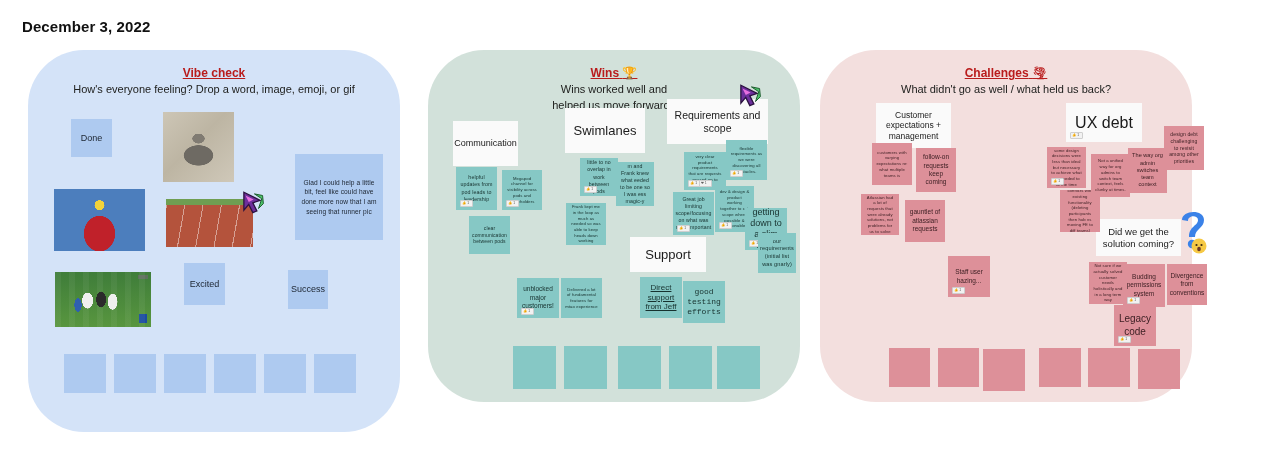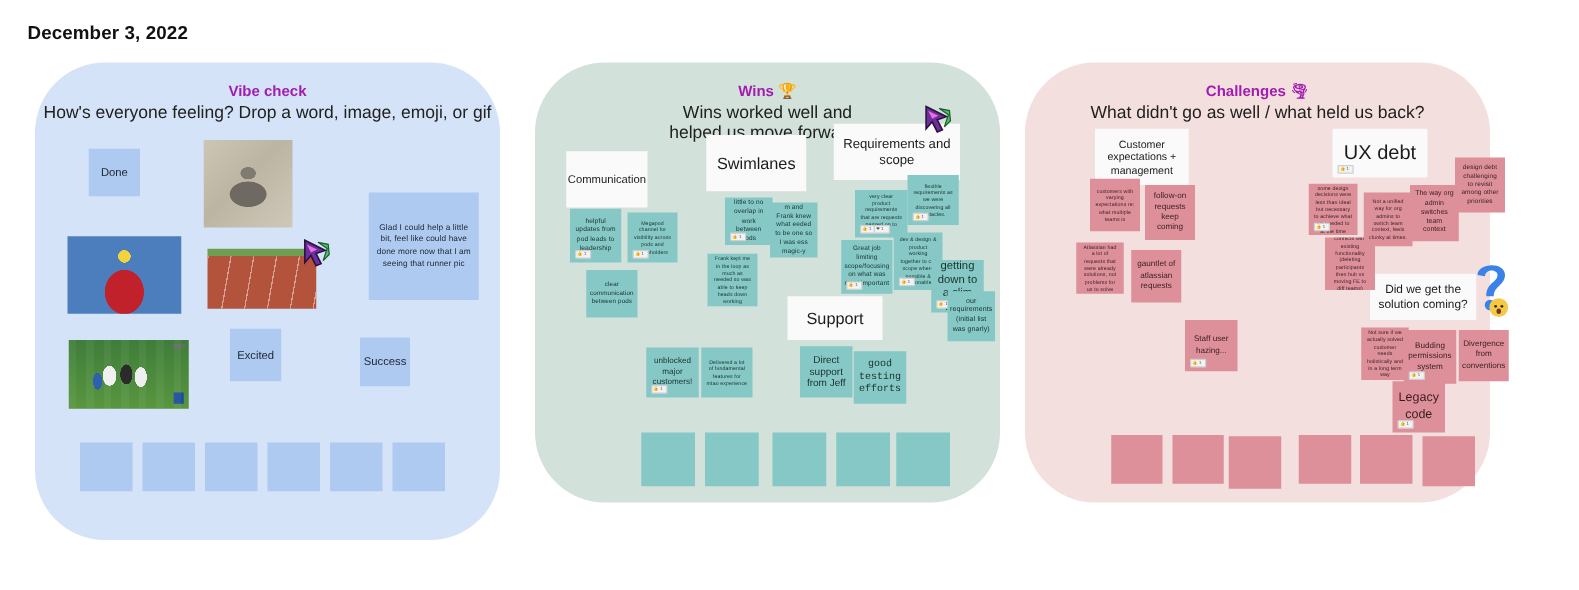--- a/index.html
+++ b/index.html
@@ -15,22 +15,22 @@
     font-size:15px;font-weight:bold;color:#111;letter-spacing:.1px;
   }
 
   
   .panel{position:absolute;border-radius:56px;}
   .panel.blue {left:28px; top:50px; width:372px; height:382px; background:#d4e3f8;}
   .panel.green{left:428px;top:50px; width:372px; height:352px; background:#d2e1da;}
   .panel.pink {left:820px;top:50px; width:372px; height:352px; background:#f3dfde;}
 
   .panel-head{position:absolute;left:0;right:0;top:16px;text-align:center;}
-  .panel-title{font-size:12px;font-weight:bold;color:#a21caf;line-height:15px;}
-  .panel-sub{font-size:14px;color:#20211f;line-height:15px;margin-top:1px;}
+  .panel-title{font-size:12px;font-weight:bold;color:#b91c1c;line-height:15px;text-decoration:underline;}
+  .panel-sub{font-size:11px;color:#20211f;line-height:15px;margin-top:1px;}
   .emoji{font-size:12px;}
 
   
   .note{position:absolute;box-sizing:border-box;display:flex;align-items:center;
         justify-content:center;text-align:center;overflow:hidden;}
   .white{background:#fafafa;color:#1b1b1b;}
   .teal {background:#86c8c5;color:#17322f;}
   .rose {background:#dd9099;color:#3a1d21;}
   .bluecard{background:#aecaf0;color:#1b2430;}
 
@@ -202,21 +202,21 @@
     <span class="txt" style="font-size:5.6px;">our requirements (initial list was gnarly)</span>
   </div>
 
   <div class="note teal small" style="left:517px;top:278px;width:42px;height:40px;">
     <span class="txt">unblocked major customers!</span>
     <span class="chip">👍 1</span>
   </div>
   <div class="note teal tiny" style="left:561px;top:278px;width:41px;height:40px;">
     <span class="txt">Delivered a lot of fundamental features for mtao experience</span>
   </div>
-  <div class="note teal med" style="left:640px;top:277px;width:42px;height:41px;">
+  <div class="note teal med" style="left:640px;top:277px;width:42px;height:41px;text-decoration:underline;">
     <span class="txt" style="font-size:8px;">Direct support from Jeff</span>
   </div>
   <div class="note teal med" style="left:683px;top:281px;width:42px;height:42px;">
     <span class="txt" style="font-size:8px;font-family:Liberation Mono, monospace;">good testing efforts</span>
   </div>
 
   <div class="note teal" style="left:513px;top:346px;width:43px;height:43px;"></div>
   <div class="note teal" style="left:564px;top:346px;width:43px;height:43px;"></div>
   <div class="note teal" style="left:618px;top:346px;width:43px;height:43px;"></div>
   <div class="note teal" style="left:669px;top:346px;width:43px;height:43px;"></div>

